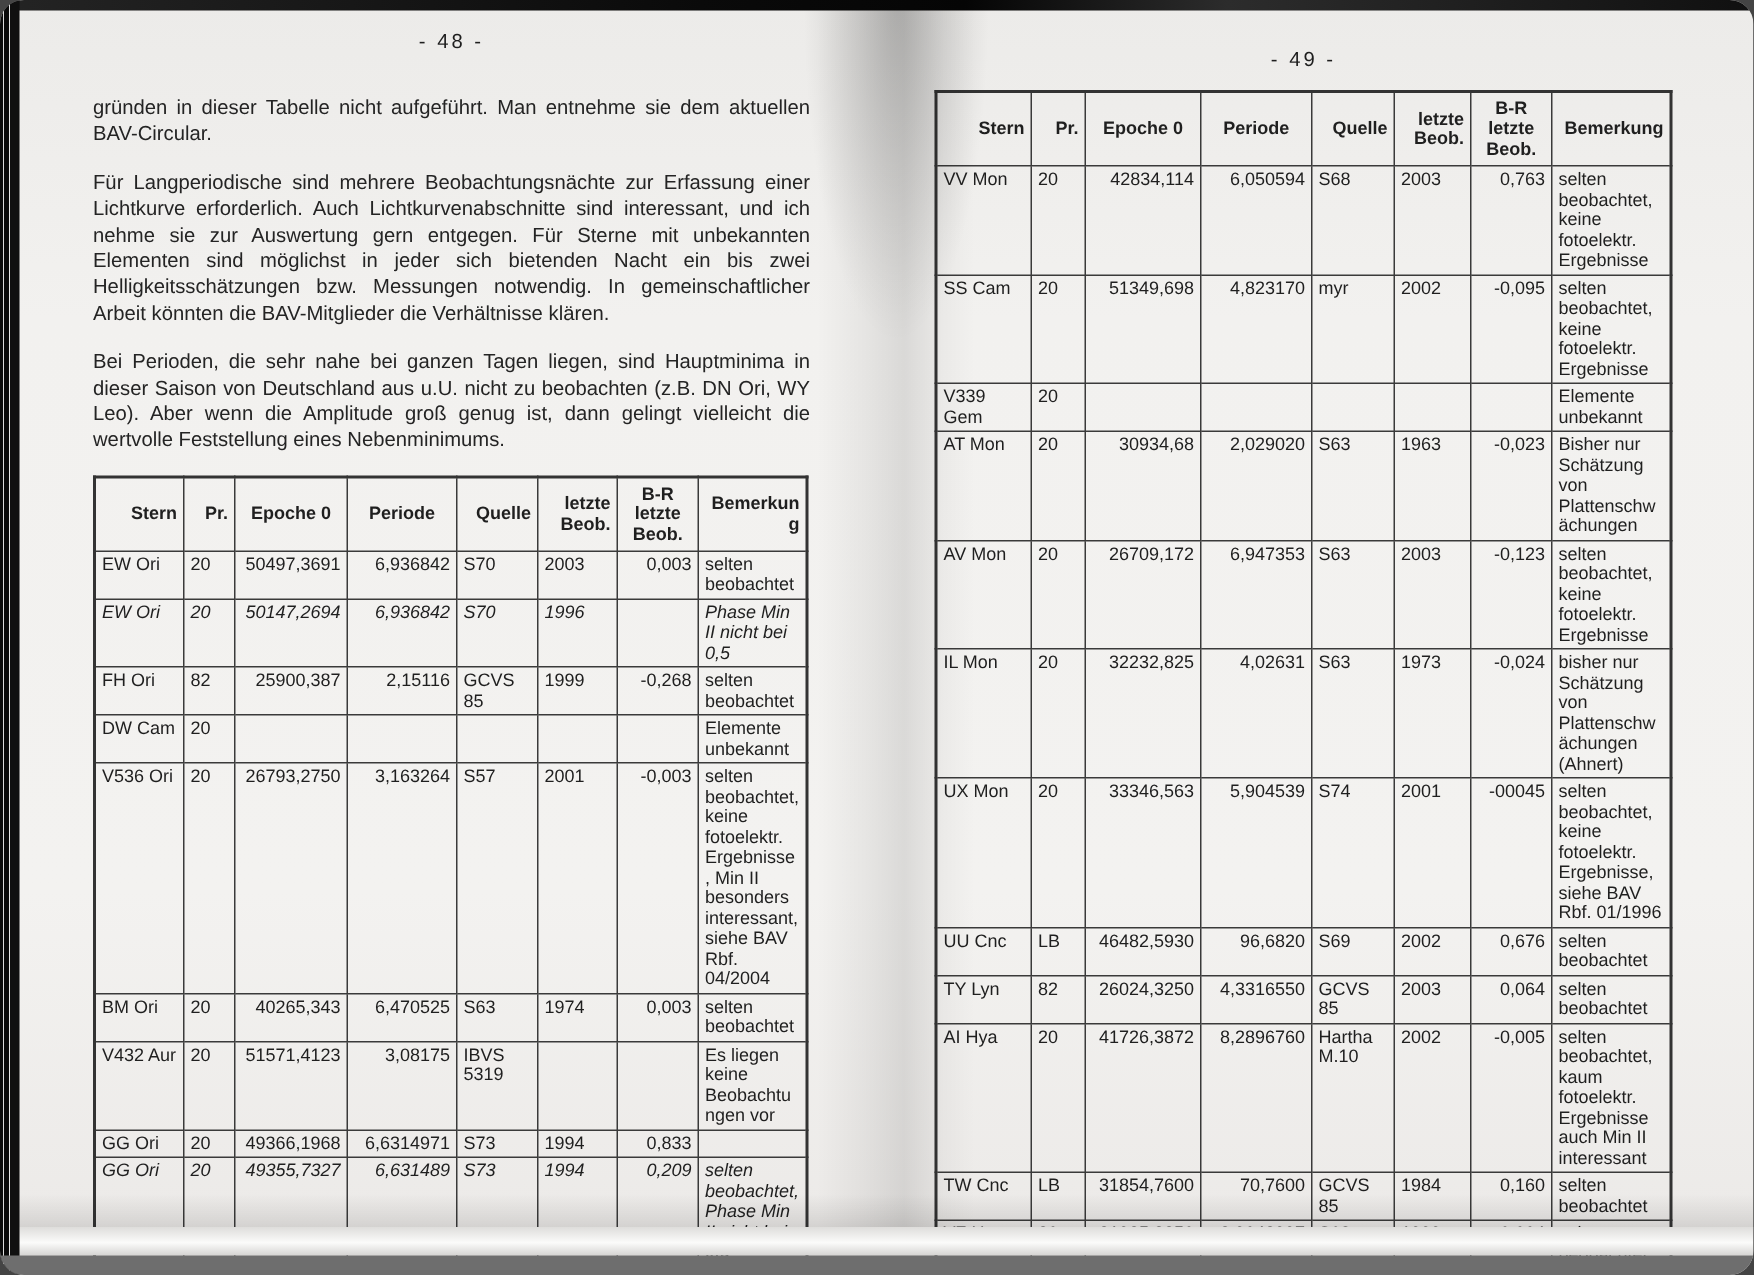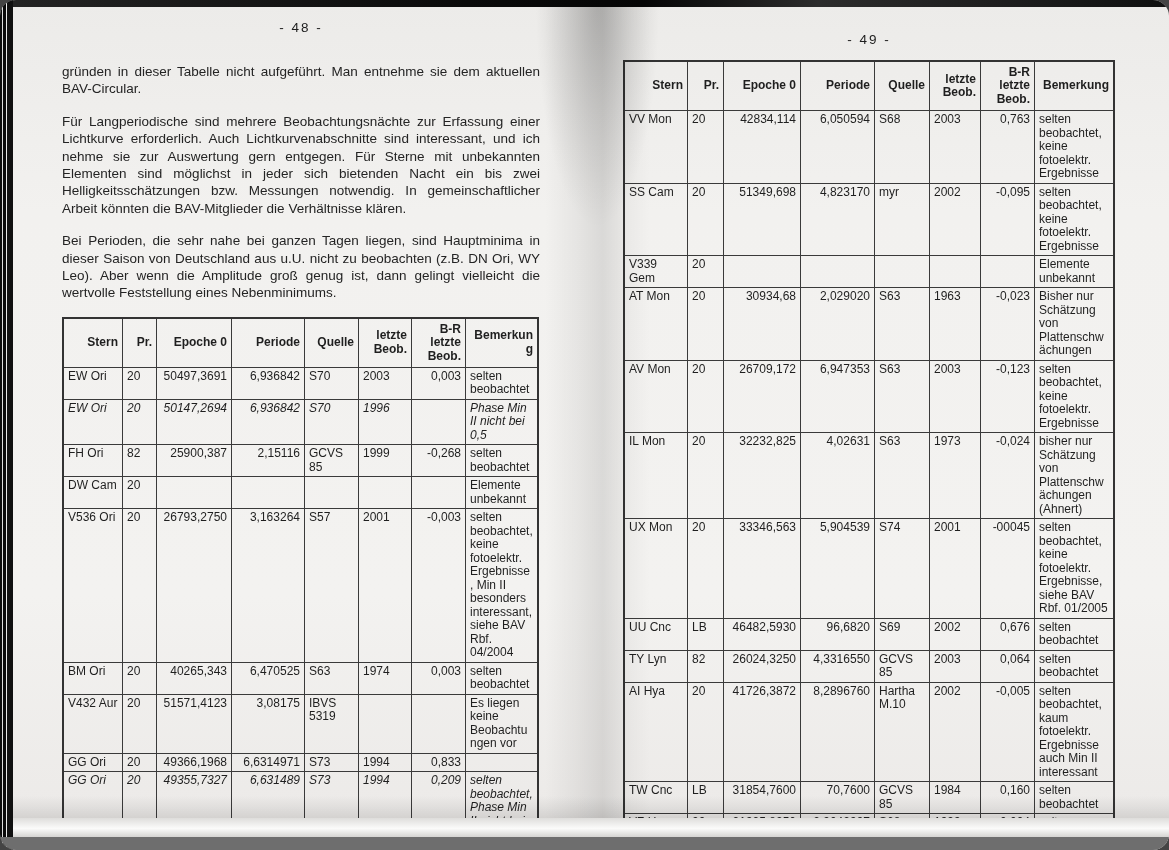--- a/index.html
+++ b/index.html
@@ -33,21 +33,21 @@
   
   table.tbl{border-collapse:collapse;table-layout:fixed;background:transparent;margin-top:4px;}
   .page-left table.tbl{width:477px;}
   .page-right table.tbl{width:492px;margin-top:10px;}
   .tbl th,.tbl td{border:1px solid #3a3a3a;font-size:12px;color:#1f1f1f;
     padding:2px 4px;vertical-align:top;white-space:pre-line;word-wrap:break-word;}
   .tbl{border:2px solid #333;}
   .tbl th{font-weight:bold;vertical-align:middle;text-align:right;line-height:13.5px;height:44px;padding:2px 4px;}
   .tbl td{line-height:13.5px;}
   .tbl td.col-epoche,.tbl td.col-periode,.tbl td.col-br{text-align:right;}
-  .tbl th.col-epoche,.tbl th.col-periode,.tbl th.col-br{}
+  .tbl th.col-epoche,.tbl th.col-periode,.tbl th.col-br{text-align:center;}
   .tbl tr.italic td{font-style:italic;}
   
   .page-left .col-stern{width:50px;} .page-left .col-pr{width:25px;}
   .page-left .col-epoche{width:66px;} .page-left .col-periode{width:64px;}
   .page-left .col-quelle{width:45px;} .page-left .col-letzte{width:44px;}
   .page-left .col-br{width:45px;}
   .page-right .col-stern{width:54px;} .page-right .col-pr{width:27px;}
   .page-right .col-epoche{width:68px;} .page-right .col-periode{width:65px;}
   .page-right .col-quelle{width:46px;} .page-right .col-letzte{width:42px;}
   .page-right .col-br{width:45px;}
@@ -267,21 +267,21 @@
             <td class="col-bemerkung">bisher nur Schätzung von Plattenschwächungen (Ahnert)</td>
           </tr>
           <tr>
             <td class="col-stern">UX Mon</td>
             <td class="col-pr">20</td>
             <td class="col-epoche">33346,563</td>
             <td class="col-periode">5,904539</td>
             <td class="col-quelle">S74</td>
             <td class="col-letzte">2001</td>
             <td class="col-br">-00045</td>
-            <td class="col-bemerkung">selten beobachtet, keine fotoelektr. Ergebnisse, siehe BAV Rbf. 01/2005</td>
+            <td class="col-bemerkung">selten beobachtet, keine fotoelektr. Ergebnisse, siehe BAV Rbf. 01/1996</td>
           </tr>
           <tr>
             <td class="col-stern">UU Cnc</td>
             <td class="col-pr">LB</td>
             <td class="col-epoche">46482,5930</td>
             <td class="col-periode">96,6820</td>
             <td class="col-quelle">S69</td>
             <td class="col-letzte">2002</td>
             <td class="col-br">0,676</td>
             <td class="col-bemerkung">selten beobachtet</td>

